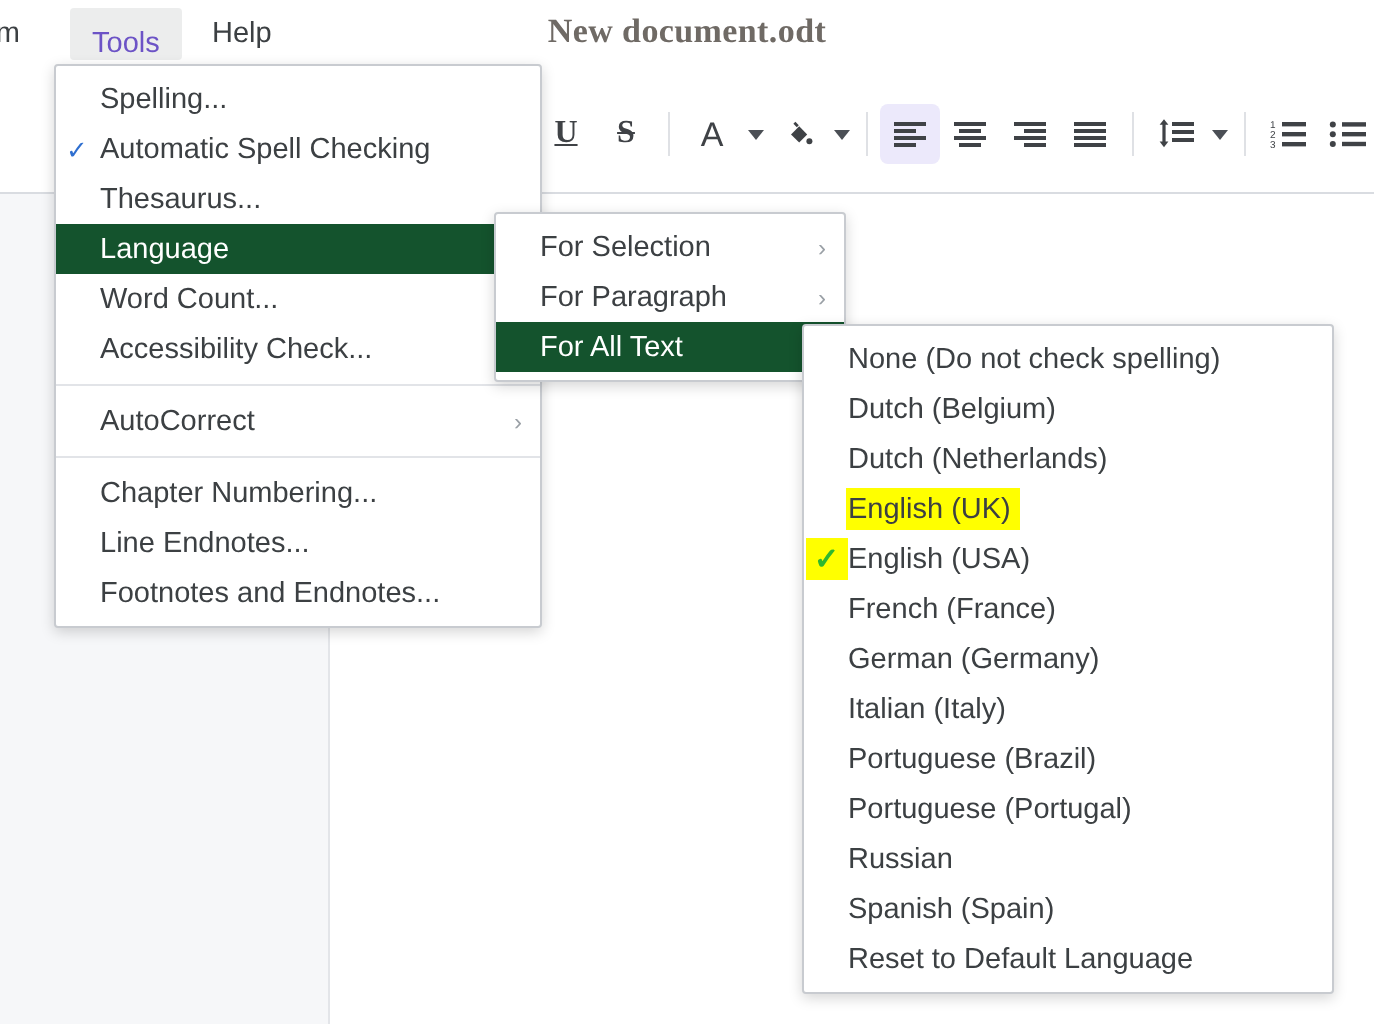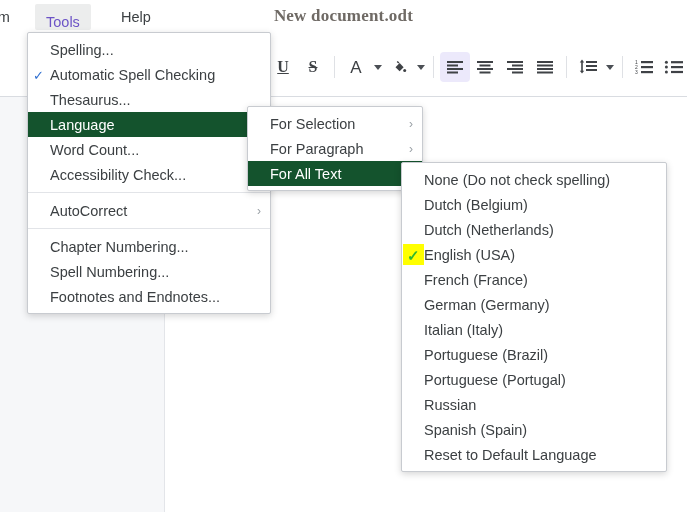--- a/index.html
+++ b/index.html
@@ -156,21 +156,21 @@
 
 <div id="app-chrome">
 
   <div id="menubar">
     <div class="menu-root clipped" style="left:-18px;">
       <span>rm</span>
     </div>
     <div class="menu-root active" style="left:35px;align-items:flex-end;">
       <span>Tools</span>
     </div>
-    <div class="menu-root" style="left:110px;justify-content:center;">
+    <div class="menu-root" style="left:95px;justify-content:center;">
       <span>Help</span>
     </div>
   </div>
 
   <div id="doc-title">New document.odt</div>
 
   <div id="toolbar">
 
     <div style="width:238px;flex:0 0 auto;"></div>
 
@@ -336,21 +336,21 @@
     <span class="arrow">›</span>
   </div>
 
   <div class="sep"></div>
 
   <div class="mi">
     <span class="label">Chapter Numbering...</span>
   </div>
 
   <div class="mi">
-    <span class="label">Spell Numbering...</span>
+    <span class="label">Line Endnotes...</span>
   </div>
 
   <div class="mi">
     <span class="label">Footnotes and Endnotes...</span>
   </div>
 </div>
 
 <div class="menu" id="menu-lang">
   <div class="mi">
     <span class="label">For Selection</span>
@@ -371,20 +371,24 @@
   <div class="mi">
     <span class="label">None (Do not check spelling)</span>
   </div>
   <div class="mi">
     <span class="label">Dutch (Belgium)</span>
   </div>
   <div class="mi">
     <span class="label">Dutch (Netherlands)</span>
   </div>
 
+  <div class="mi">
+    <span class="hl-row" style="left:21px; top:2px; width:87px; height:21px;"></span>
+    <span class="label">English (UK)</span>
+  </div>
 
   <div class="mi">
     <span class="hl-row" style="left:1px; top:2px; width:21px; height:21px;"></span>
     <span class="tick green">✓</span>
     <span class="label">English (USA)</span>
   </div>
 
   <div class="mi">
     <span class="label">French (France)</span>
   </div>

